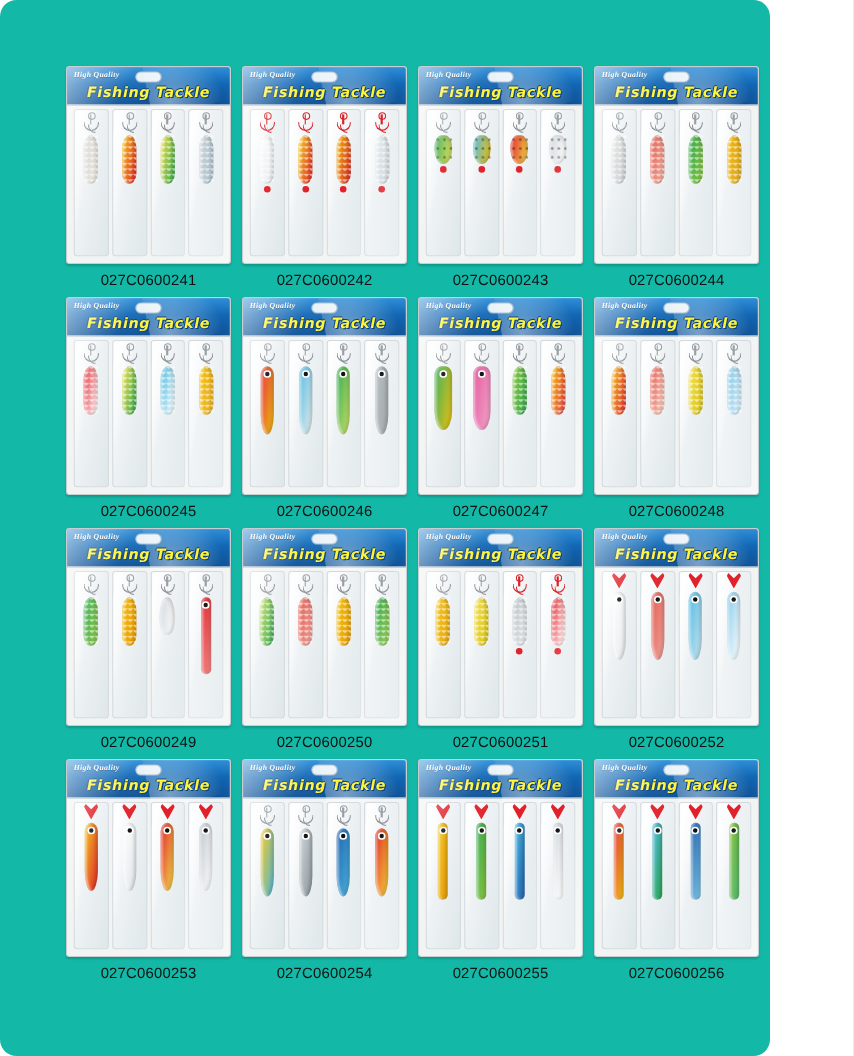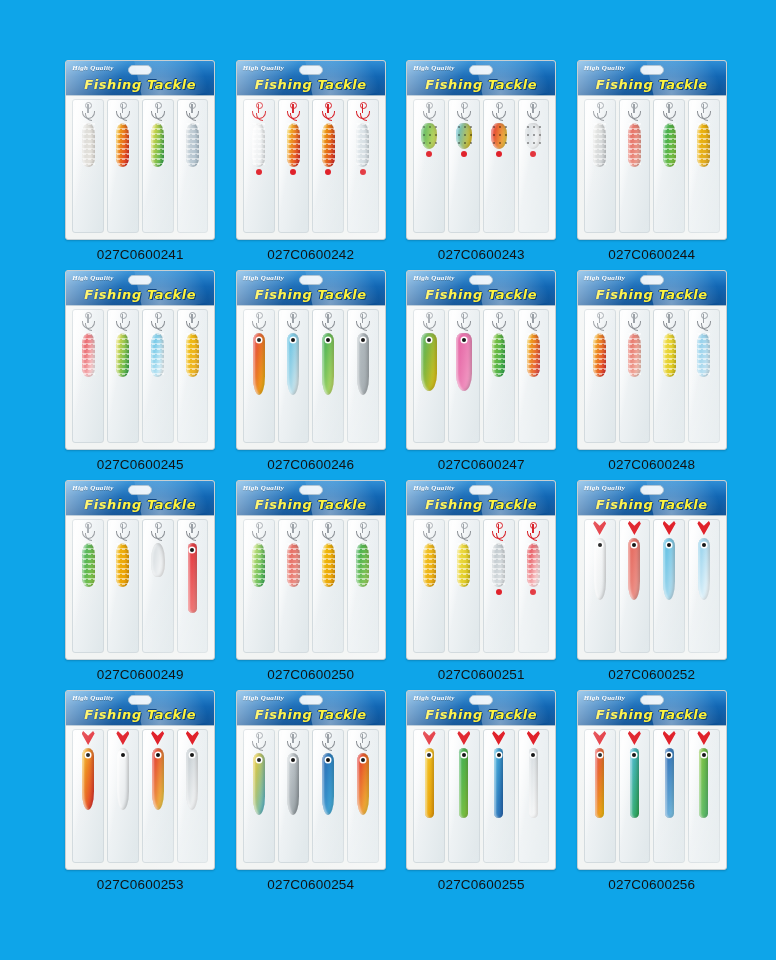--- a/index.html
+++ b/index.html
@@ -8,25 +8,26 @@
     background: #ffffff;
   }
   body {
     width: 776px;
     height: 960px;
     font-family: "Liberation Sans", sans-serif;
     position: relative;
     overflow: hidden;
   }
   .catalog-page {
-    width: 776px;
+    width: 700px;
     height: 960px;
     box-sizing: border-box;
     padding: 60px 44px 40px 60px;
-    background: #0ea5e9;
+    background: #14b8a6;
+    border-radius: 15px;
   }
   .grid {
     display: grid;
     grid-template-columns: repeat(4, 1fr);
     grid-template-rows: repeat(4, auto);
     column-gap: 10px;
     row-gap: 8px;
   }
   .cell {
     display: flex;

